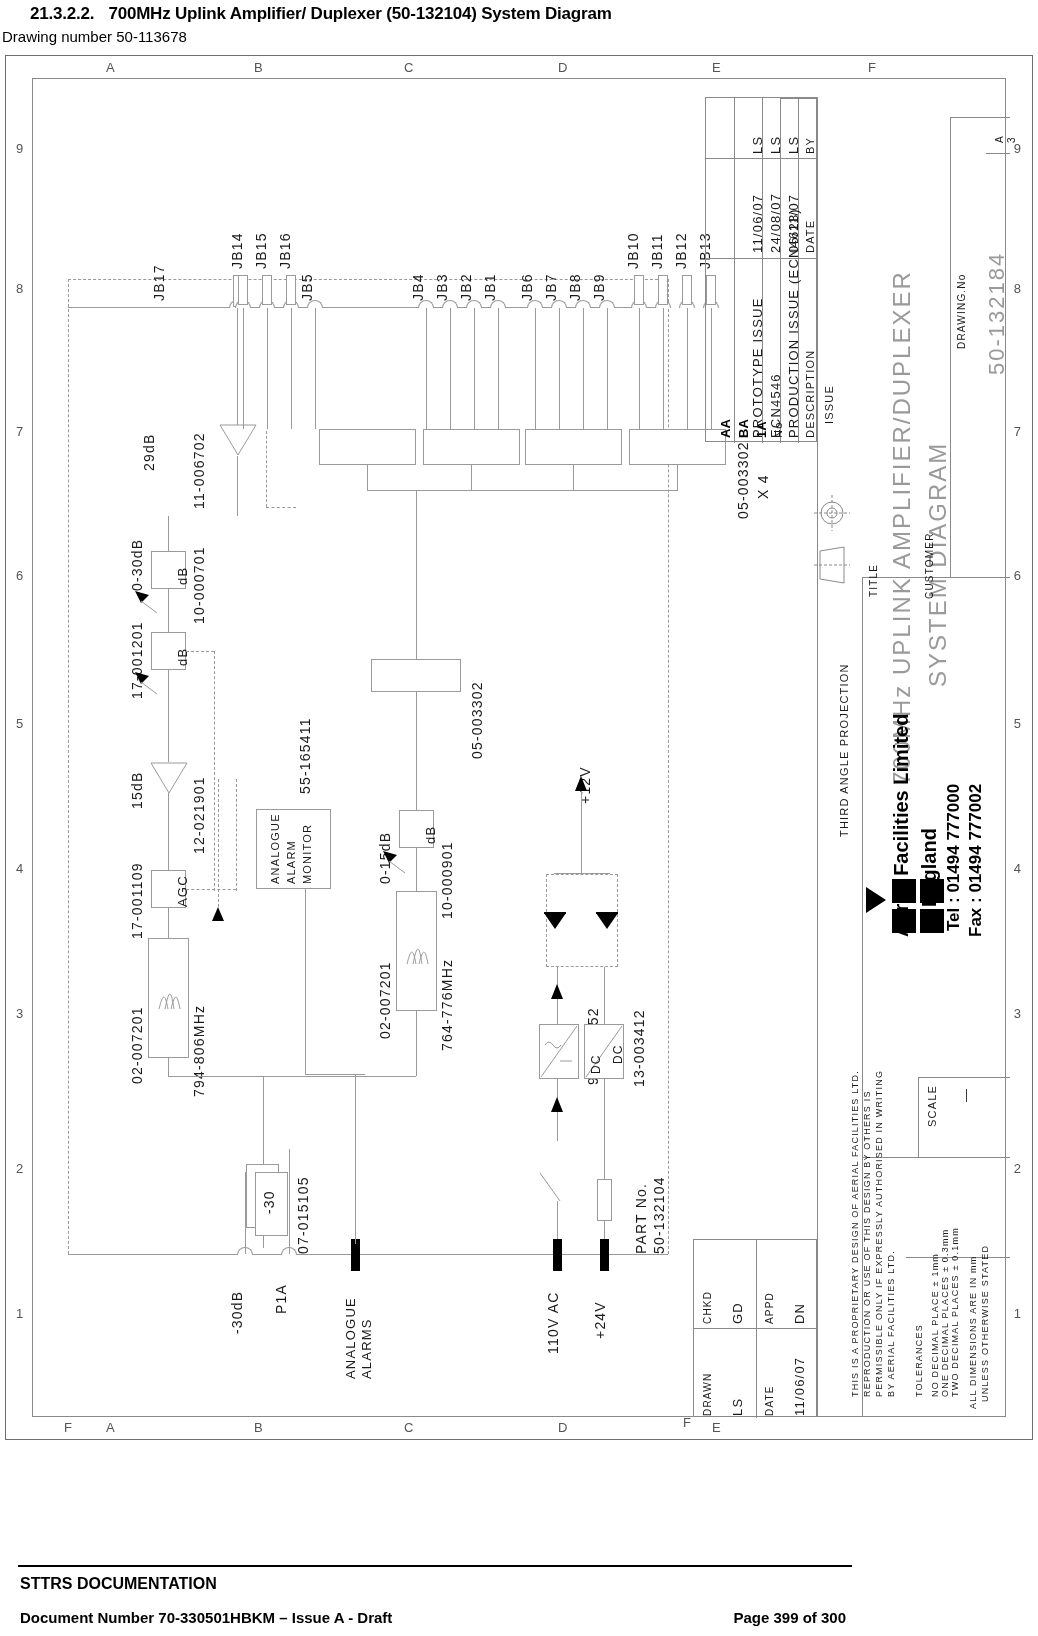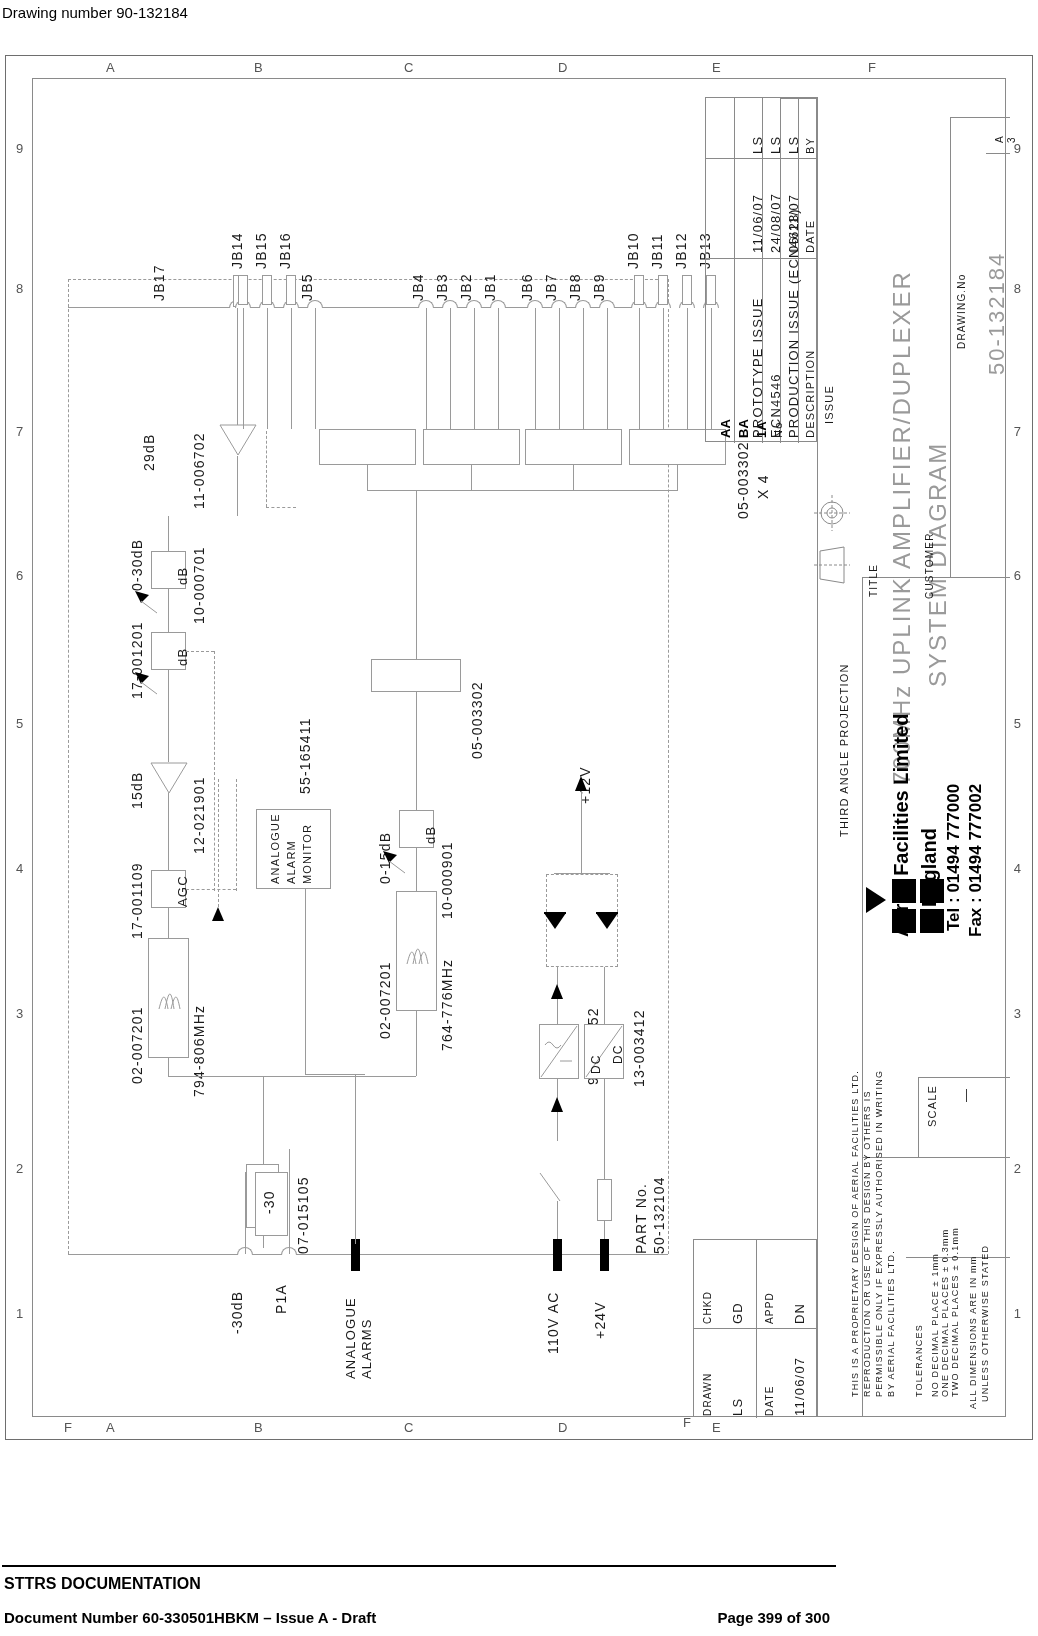--- a/index.html
+++ b/index.html
@@ -16,21 +16,21 @@
   
   #doc-header { position:absolute; left:0; top:0; width:1038px; }
   .hdr-title {
     font-size:17px; font-weight:bold; letter-spacing:-0.2px;
     padding-left:30px; padding-top:4px; white-space:nowrap;
   }
   .hdr-title .num { margin-right:14px; }
   .hdr-sub { font-size:15px; padding-left:2px; padding-top:4px; }
 
   
-  #doc-footer { position:absolute; left:0; bottom:0; width:838px; }
+  #doc-footer { position:absolute; left:16px; bottom:0; width:838px; }
   .foot-rule { height:2px; background:#000; margin:0 2px 8px 2px; }
   .foot-top { font-size:16px; font-weight:bold; padding-left:4px; }
   .foot-bot { display:flex; justify-content:space-between; font-size:15px; font-weight:bold;
               padding:16px 8px 10px 4px; }
 
   
   #drawing-sheet {
     position:absolute; left:5px; top:55px; width:1028px; height:1385px;
     border:1px solid #6e6e6e; background:#fff;
   }
@@ -80,21 +80,24 @@
       border-top:13px solid transparent; border-bottom:13px solid transparent;
       border-left:20px solid #000; }
   .diode { position:absolute; width:0;height:0;
       border-left:11px solid transparent; border-right:11px solid transparent;
       border-top:16px solid #000; }
 </style>
 </head>
 <body>
 
 <div id="doc-header">
-  <div class="hdr-sub">Drawing number 90-132184</div>
+  <div class="hdr-title">
+    <span class="num">21.3.2.2.</span><span>700MHz Uplink Amplifier/ Duplexer (50-132104) System Diagram</span>
+  </div>
+  <div class="hdr-sub">Drawing number 50-113678</div>
 </div>
 
 <div id="drawing-sheet">
 
   <div class="zone" style="left:100px; top:4px;">A</div>
   <div class="zone" style="left:248px; top:4px;">B</div>
   <div class="zone" style="left:398px; top:4px;">C</div>
   <div class="zone" style="left:552px; top:4px;">D</div>
   <div class="zone" style="left:706px; top:4px;">E</div>
   <div class="zone" style="left:862px; top:4px;">F</div>
@@ -554,16 +557,16 @@
     </div>
 
     <div class="zone" style="left:650px; bottom:-14px;">F</div>
   </div>
 </div>
 
 <div id="doc-footer">
   <div class="foot-rule"></div>
   <div class="foot-top">STTRS DOCUMENTATION</div>
   <div class="foot-bot">
-    <span>Document Number 60-330501HBKM – Issue A - Draft</span>
+    <span>Document Number 70-330501HBKM – Issue A - Draft</span>
     <span>Page 399 of 300</span>
   </div>
 </div>
 
 </body></html>

